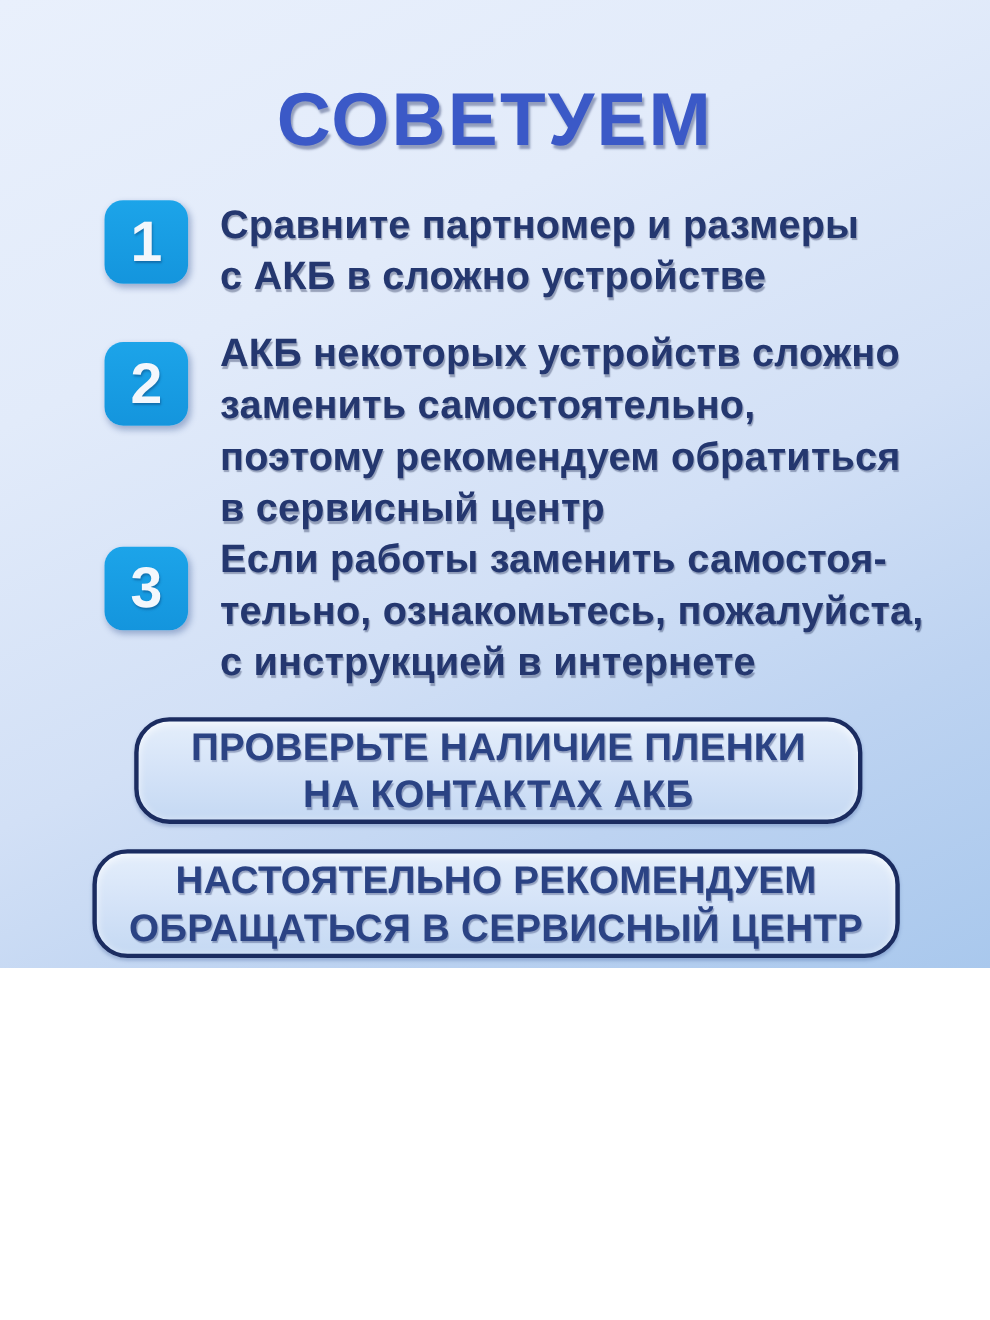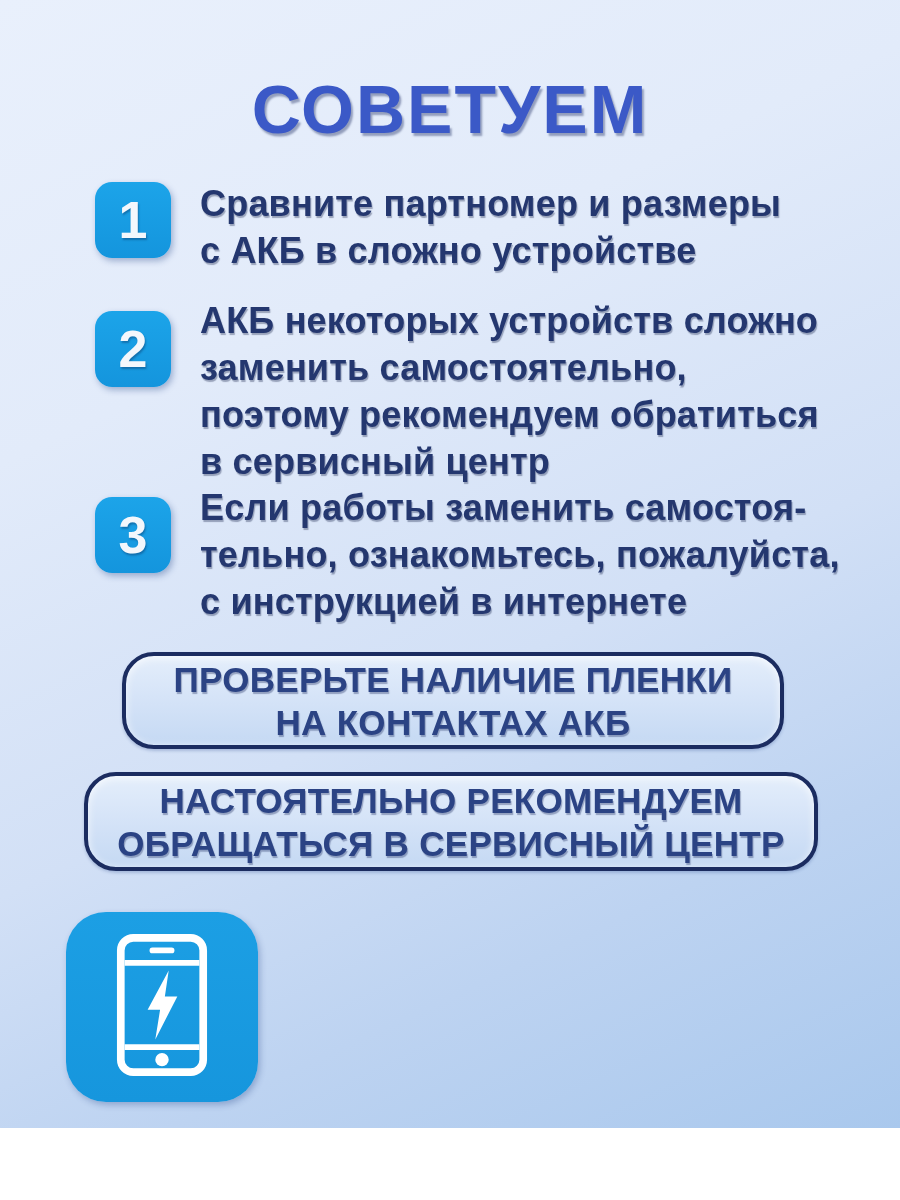--- a/index.html
+++ b/index.html
@@ -1,18 +1,18 @@
 <!DOCTYPE html>
 <html><head>
 <meta charset="utf-8">
 <style>
   html,body{margin:0;padding:0;background:#ffffff;}
   .canvas{
     position:relative;
-    width:900px;height:1128px;
+    width:900px;height:880px;
     overflow:hidden;
     background:linear-gradient(155deg,#e9f0fc 0%,#e2ebfa 30%,#d2e0f6 58%,#bdd3f1 78%,#a9c8ed 100%);
     font-family:"Liberation Sans",sans-serif;
     font-weight:700;
   }
   .title{
     position:absolute;top:70px;left:0;width:100%;
     text-align:center;
     font-size:68px;font-weight:700;letter-spacing:2px;
     color:#3b59c7;

